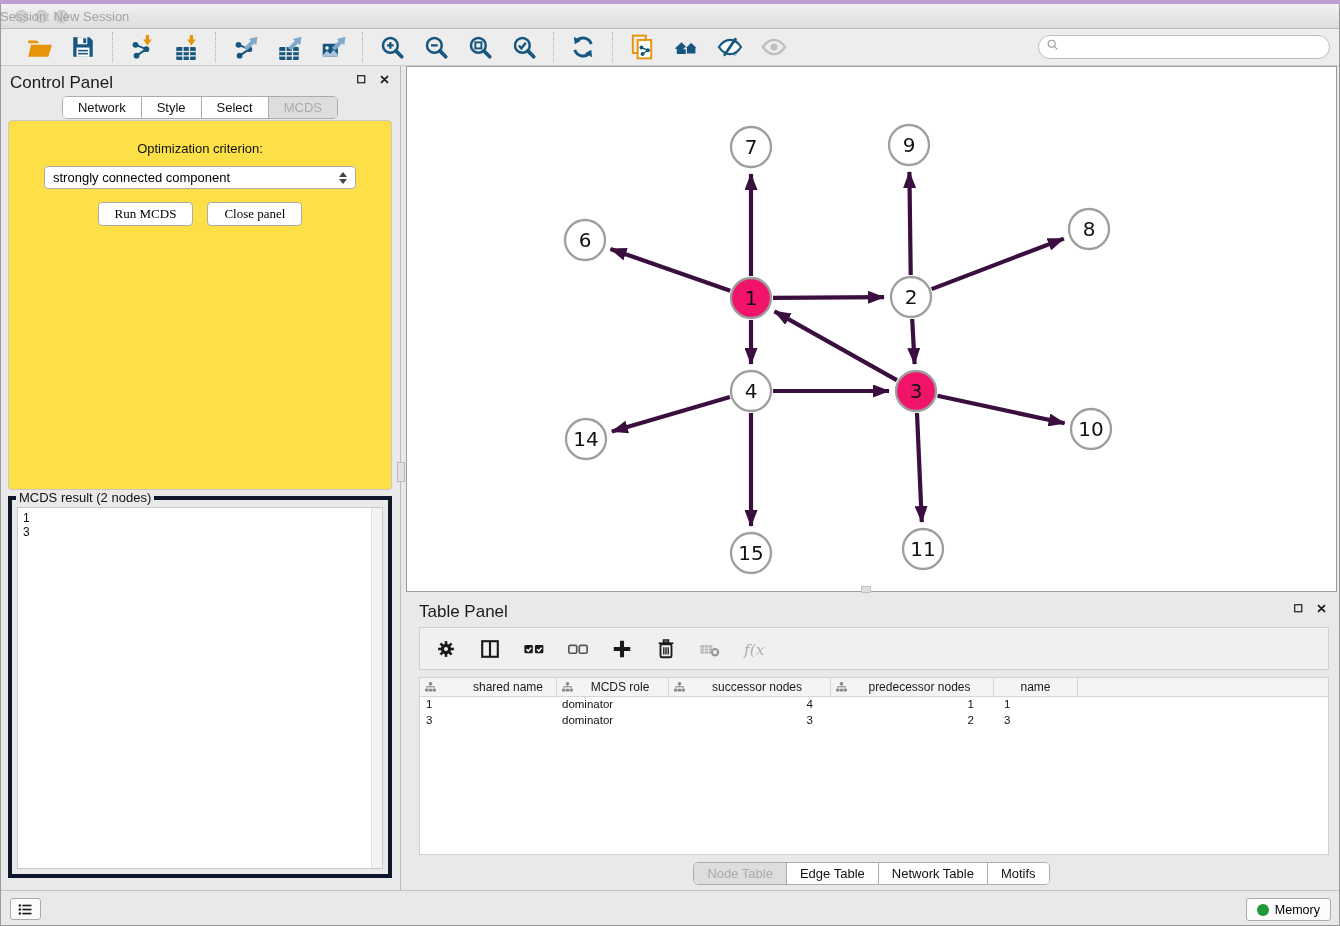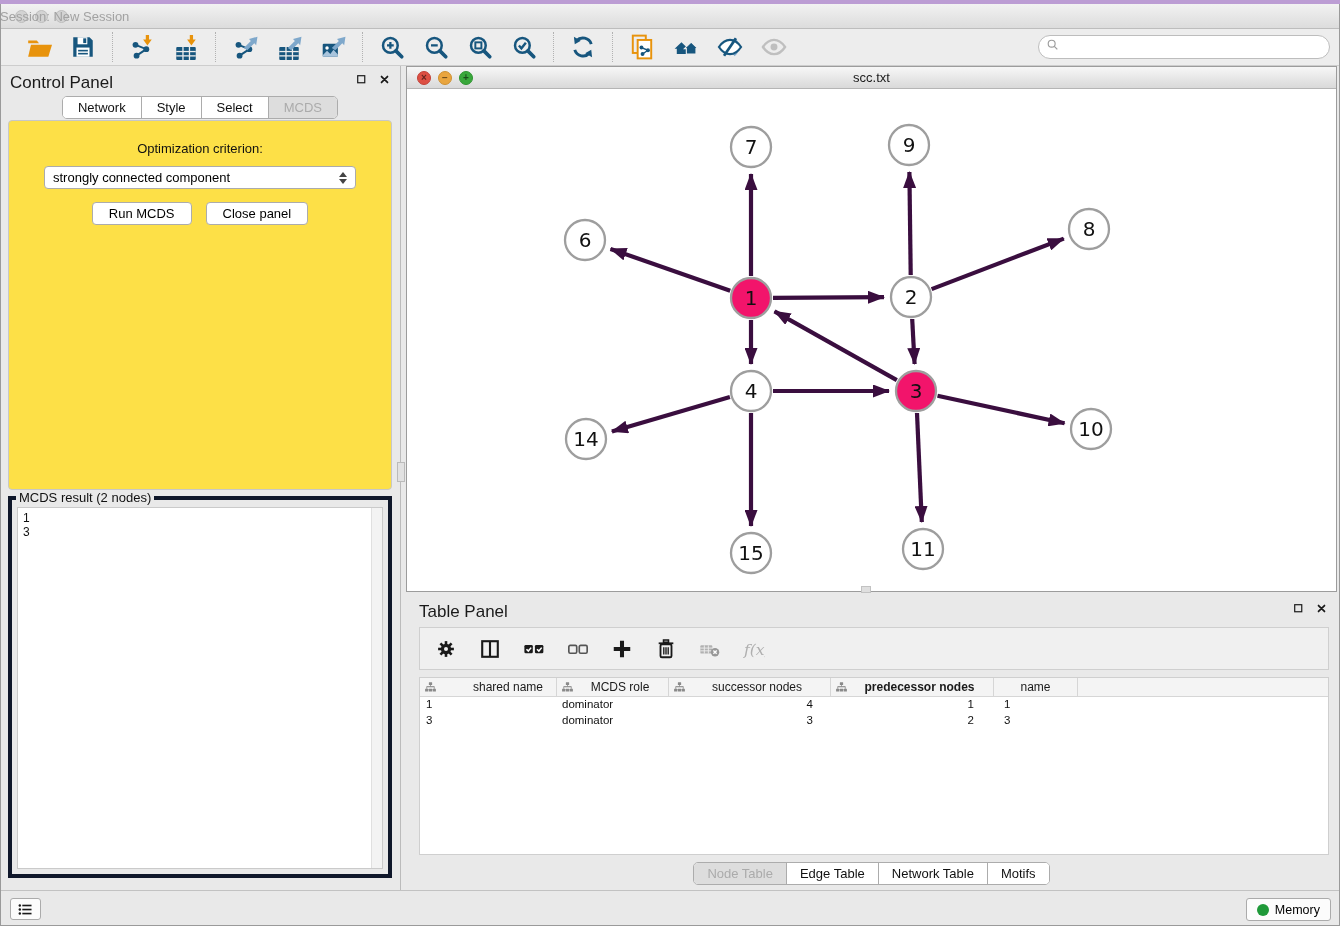--- a/index.html
+++ b/index.html
@@ -61,21 +61,21 @@
   .cp-box { position:absolute; left:8px; right:8px; top:54px; height:370px;
     background:#fde047; border:1px solid #C7C7C7; border-radius:4px; }
   .opt-label { text-align:center; margin-top:20px; font-size:13px; color:#111; }
   .dropdown { margin:10px auto 0; width:312px; height:23px; background:#fff; border:1px solid #ABABAB;
     border-radius:4px; display:flex; align-items:center; padding:0 8px; font-size:13px; cursor:pointer; }
   .dd-arrows { margin-left:auto; display:flex; flex-direction:column; gap:2px; }
   .dd-up { width:0; height:0; border-left:4px solid transparent; border-right:4px solid transparent; border-bottom:5px solid #444; }
   .dd-down { width:0; height:0; border-left:4px solid transparent; border-right:4px solid transparent; border-top:5px solid #444; }
   .cp-buttons { display:flex; justify-content:center; gap:14px; margin-top:13px; }
   .btn { background:#fff; border:1px solid #ACACAC; border-radius:4px; font-size:13px;
-    padding:3px 16px; cursor:pointer; font-family:Liberation Sans, sans-serif; }
+    padding:3px 16px; cursor:pointer; font-family:Liberation Serif, serif; }
 
   .mcds-fieldset { position:absolute; left:8px; right:8px; top:424px; bottom:12px;
     border:4px solid #0f172a; margin:0; padding:0; }
   .mcds-fieldset legend { font-size:13px; color:#111; margin-left:4px; padding:0 3px; }
   .mcds-text { position:absolute; left:5px; right:5px; top:2px; bottom:5px; background:#fff;
     border:1px solid #CACACA; font-size:12px; padding:3px 5px; white-space:pre; overflow:hidden; color:#111; }
   .mcds-sb { position:absolute; right:6px; top:3px; bottom:6px; width:11px; background:#F3F3F3; border-left:1px solid #E0E0E0; }
 
   .v-grip { position:absolute; left:397px; top:462px; width:8px; height:20px;
     background:#E2E2E2; border:1px solid #BBB; z-index:6; }
@@ -353,26 +353,20 @@
       <div class="mcds-text" id="mcds-result-text">1
 3</div>
       <div class="mcds-sb"></div>
     </fieldset>
   </div>
 
   <div class="v-grip"></div>
   <div class="h-grip"></div>
 
   <div class="network-window">
-    <div class="nw-titlebar">
-      <span class="mac-dot red" style="left:10px"></span>
-      <span class="mac-dot yellow" style="left:31px"></span>
-      <span class="mac-dot green" style="left:52px"></span>
-      <span class="nw-title">scc.txt</span>
-    </div>
     <div class="nw-canvas">
       <svg id="graph" xmlns="http://www.w3.org/2000/svg" viewBox="0 0 929 502">
           <defs>
             <marker id="ah" markerUnits="userSpaceOnUse" markerWidth="17" markerHeight="13" refX="16" refY="6.5" orient="auto">
               <path d="M0 0L17 6.5L0 13Z" fill="#3A0E3F"></path>
             </marker>
           </defs>
           <line x1="344.0" y1="187.0" x2="344.0" y2="85.0" stroke="#3A0E3F" stroke-width="4.2" marker-end="url(#ah)"></line>
           <line x1="323.2" y1="201.7" x2="203.5" y2="159.9" stroke="#3A0E3F" stroke-width="4.2" marker-end="url(#ah)"></line>
           <line x1="366.0" y1="208.9" x2="477.0" y2="208.2" stroke="#3A0E3F" stroke-width="4.2" marker-end="url(#ah)"></line>
@@ -570,21 +564,21 @@
                   <rect x="9" y="2.5" width="6" height="4.8" rx="0.5"></rect>
                   <rect x="2" y="14.5" width="6" height="4.8" rx="0.5"></rect>
                   <rect x="9" y="14.5" width="6" height="4.8" rx="0.5"></rect>
                   <rect x="16" y="14.5" width="6" height="4.8" rx="0.5"></rect>
                 </g>
                 <path d="M12 7.3v3.2M5 14.5v-4h14v4M5 10.5h14" stroke="#8A8A8A" stroke-width="1.4" fill="none"></path>
               </svg>
             </span>
             <span class="lbl">successor nodes</span>
           </div>
-          <div class="th" style="width: 163px; font-weight: bold;">
+          <div class="th" style="width: 163px;">
             <span style="display: flex;">
               <svg viewBox="0 0 24 24" xmlns="http://www.w3.org/2000/svg">
                 <g fill="#8A8A8A">
                   <rect x="9" y="2.5" width="6" height="4.8" rx="0.5"></rect>
                   <rect x="2" y="14.5" width="6" height="4.8" rx="0.5"></rect>
                   <rect x="9" y="14.5" width="6" height="4.8" rx="0.5"></rect>
                   <rect x="16" y="14.5" width="6" height="4.8" rx="0.5"></rect>
                 </g>
                 <path d="M12 7.3v3.2M5 14.5v-4h14v4M5 10.5h14" stroke="#8A8A8A" stroke-width="1.4" fill="none"></path>
               </svg>

